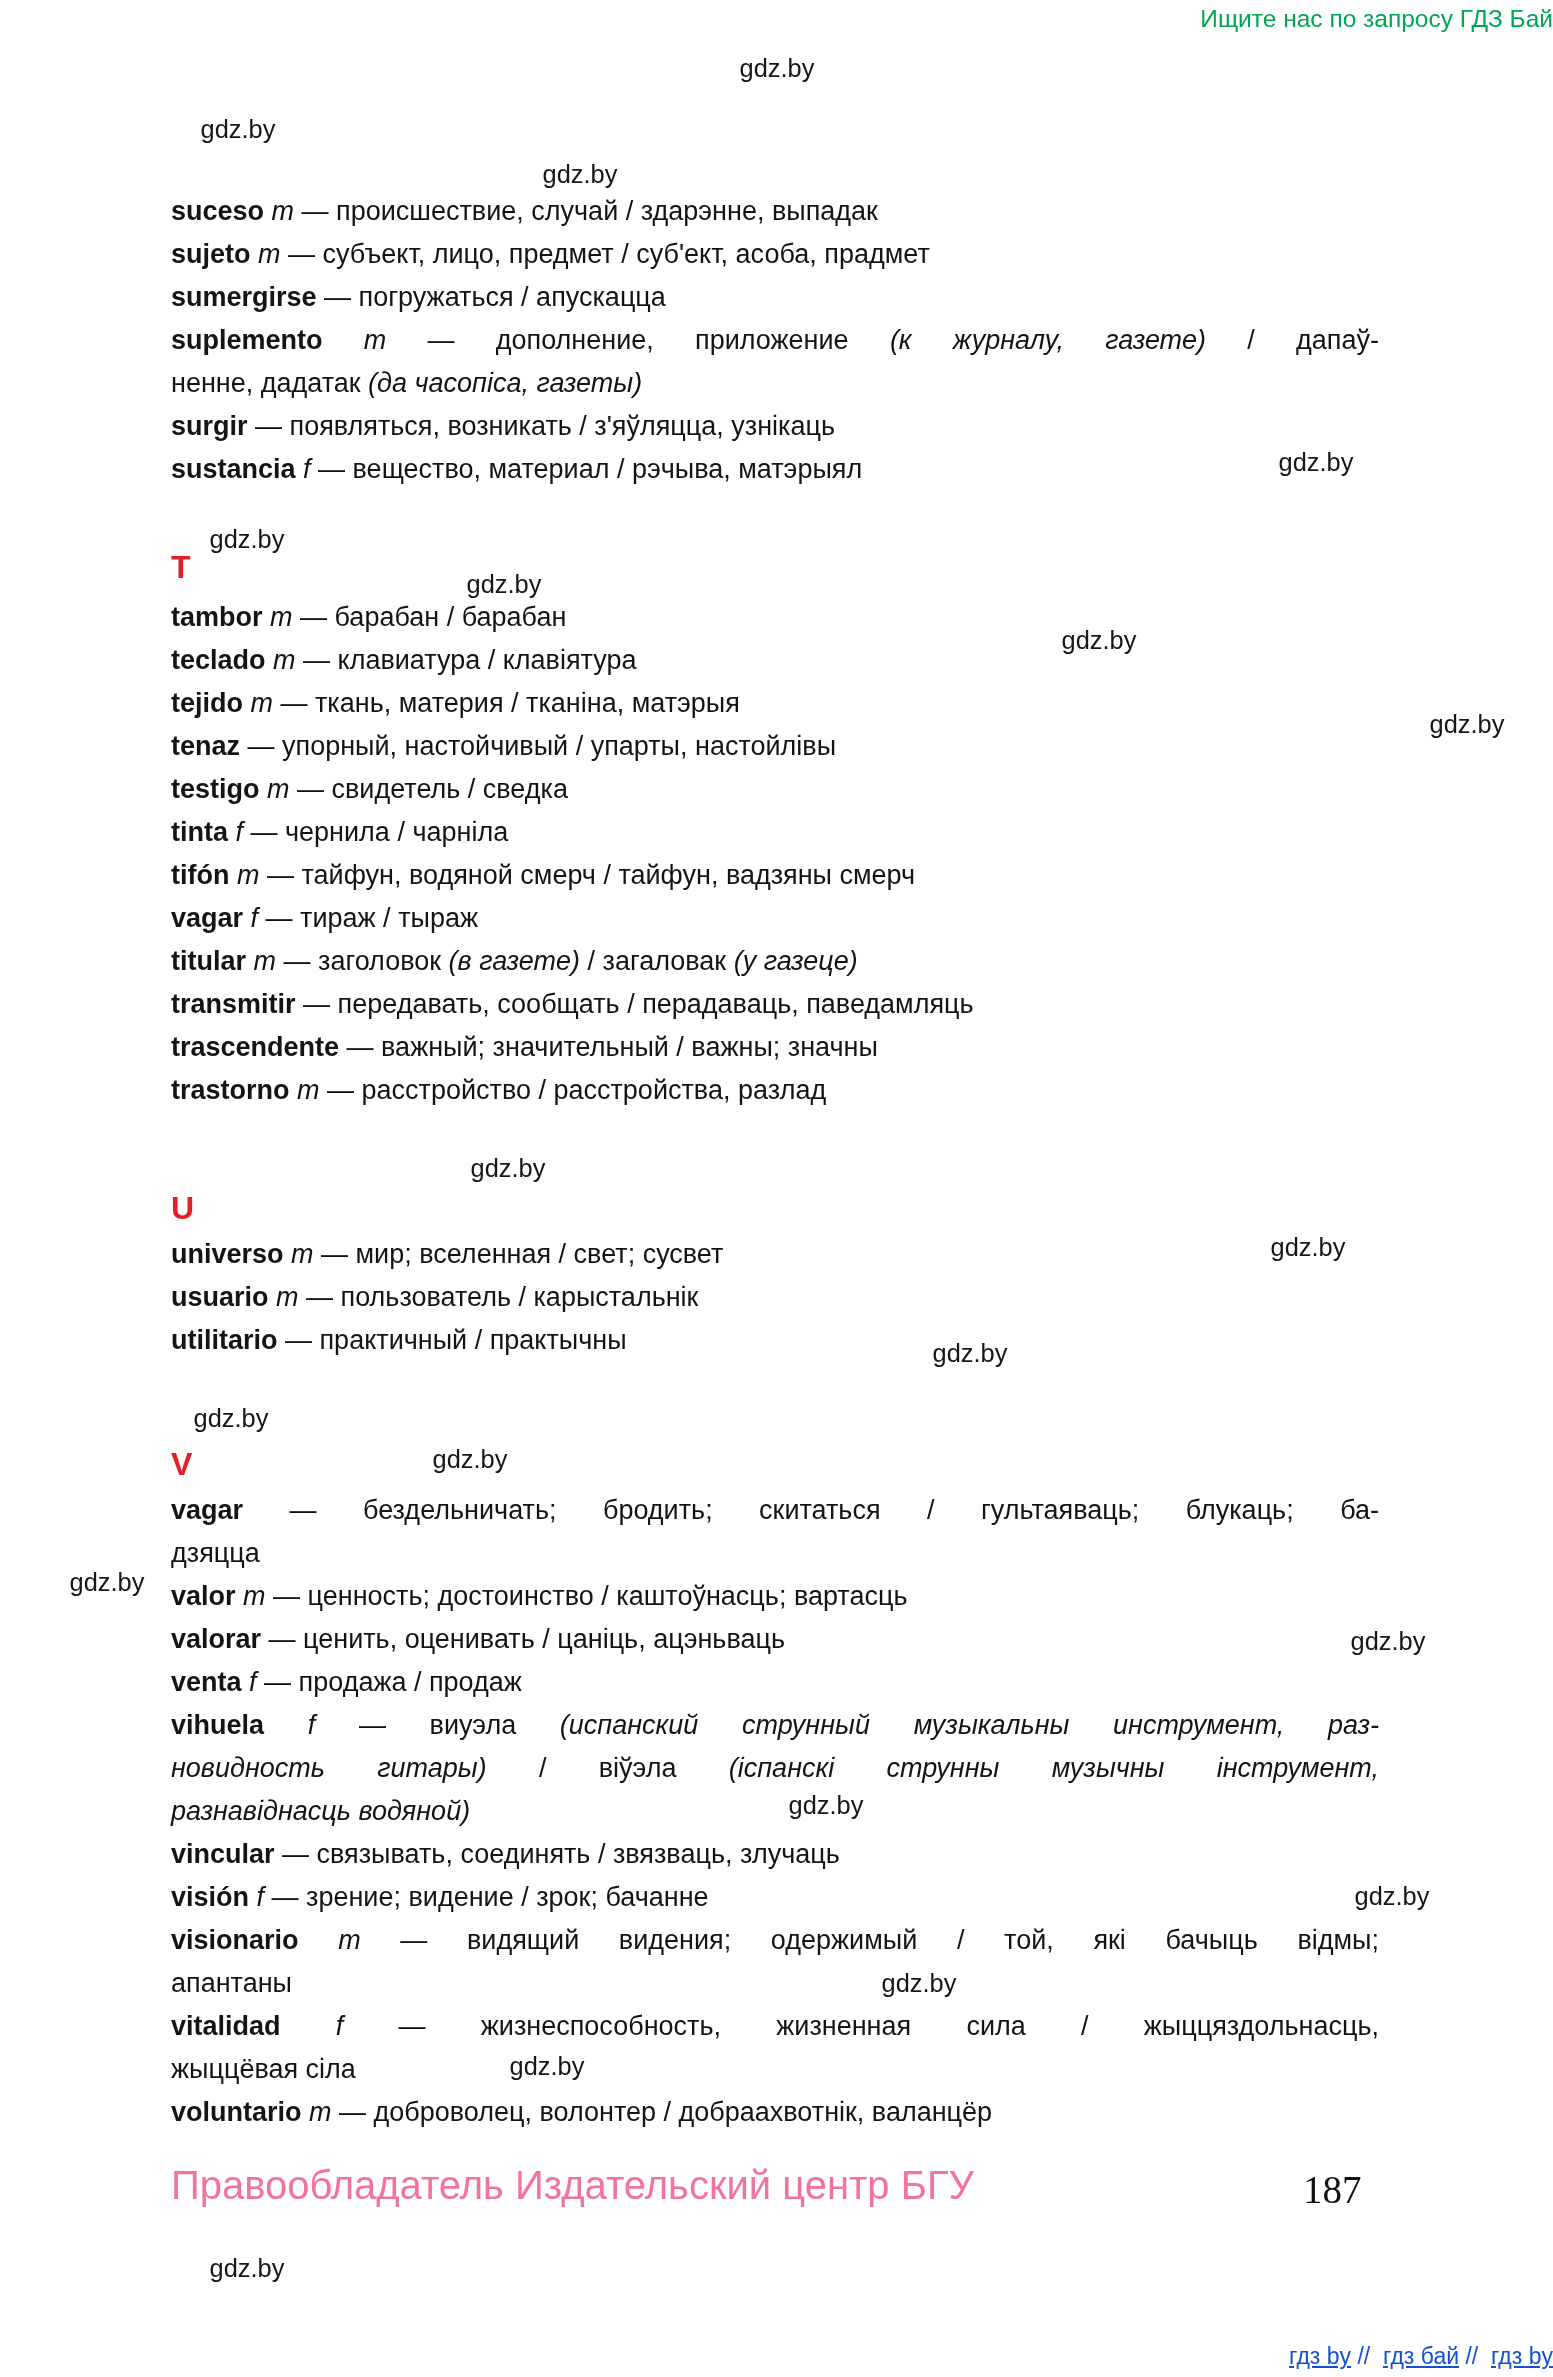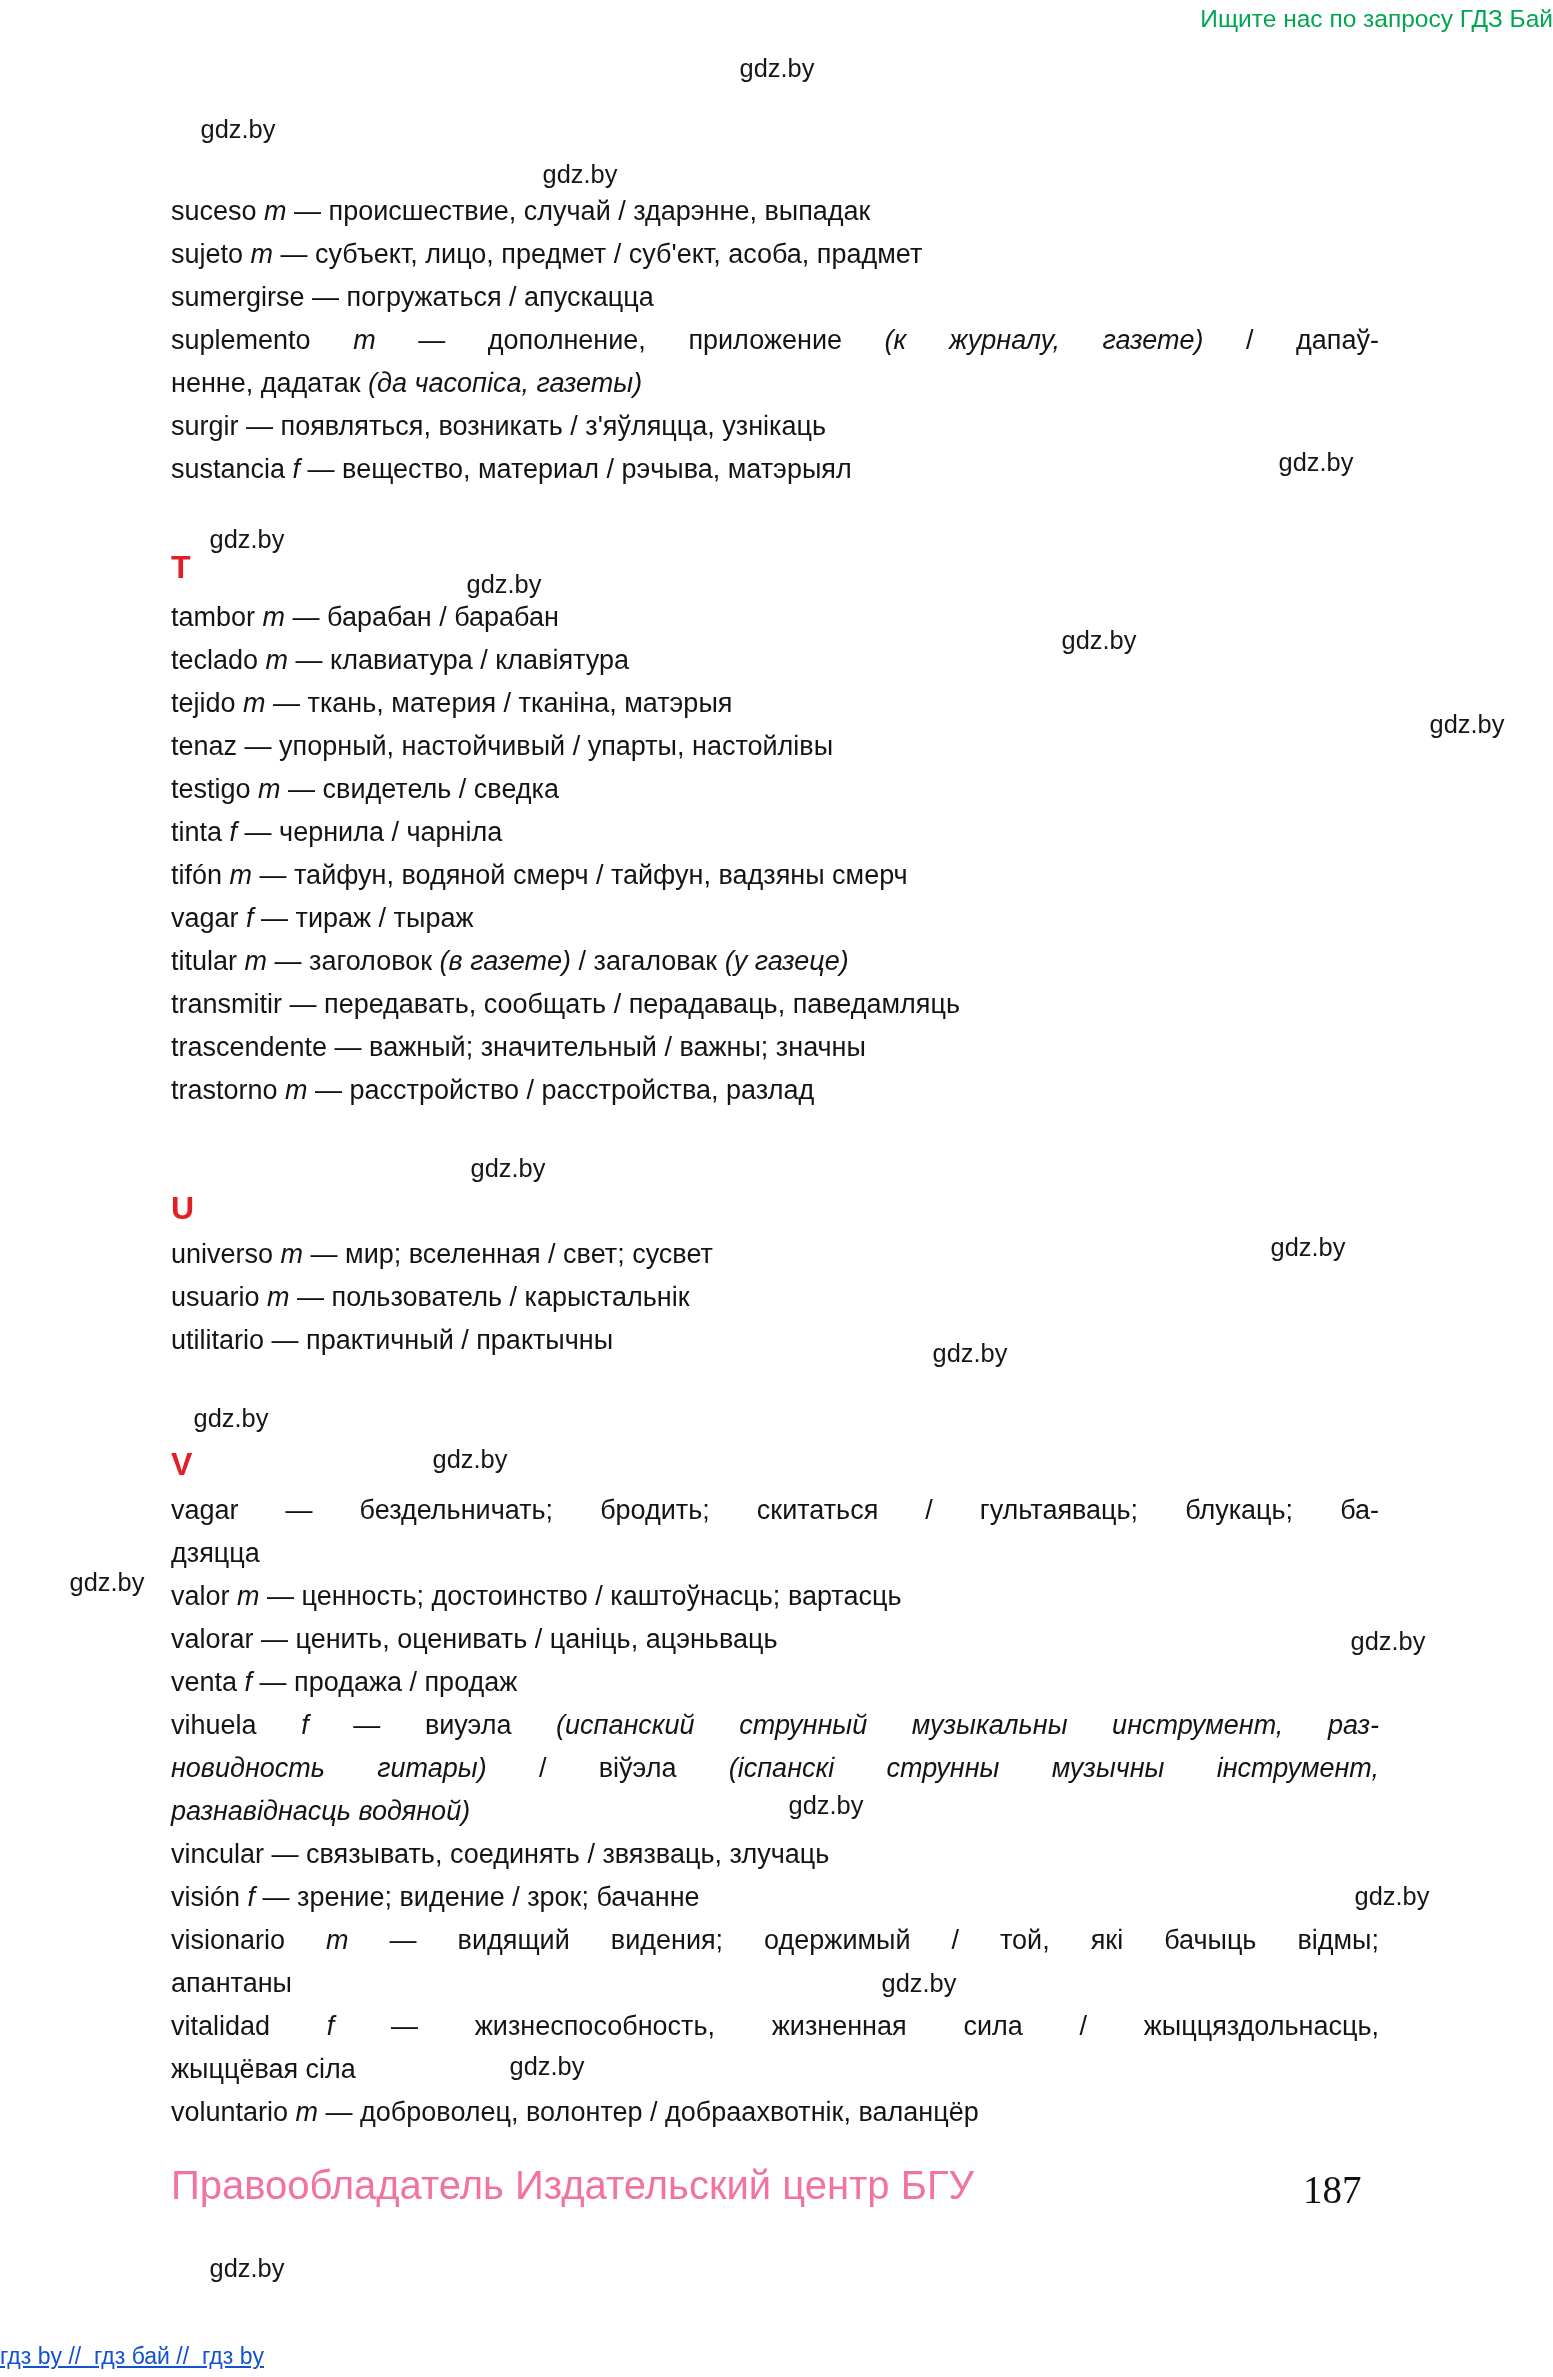--- a/index.html
+++ b/index.html
@@ -46,21 +46,21 @@
     font-size: 32px;
     line-height: 43px;
     font-weight: bold;
   }
   .sec-1 .letter { margin: 55px 0 7.3px; }
   .sec-2 .letter { margin: 75px 0 2.7px; }
   .sec-3 .letter { margin: 81px 0 2.7px; }
 
   .line { text-align: left; }
   .jline { text-align: justify; text-align-last: justify; }
-  .hw { font-weight: normal; }
+  .hw { font-weight: bold; }
   .it { font-style: italic; }
 
   .pubrow {
     position: absolute;
     top: 2163px;
     left: 171px;
     width: 1208px;
   }
   .publisher {
     font-size: 40px;
@@ -73,24 +73,23 @@
     font-family: "Liberation Serif", serif;
     font-size: 39px;
     color: #111111;
   }
 
   .links {
     position: absolute;
     top: 2343px;
     left: 0;
     width: 100%;
-    text-align: left;
+    text-align: right;
     font-size: 23px;
     color: var(--link-blue, #1352cc);
-    text-decoration: underline;
   }
   .links a.flink {
     color: var(--link-blue, #1352cc);
     text-decoration: underline;
     cursor: pointer;
   }
   .links .sep { color: var(--link-blue, #1352cc); }
 </style>
 </head>
 <body>

